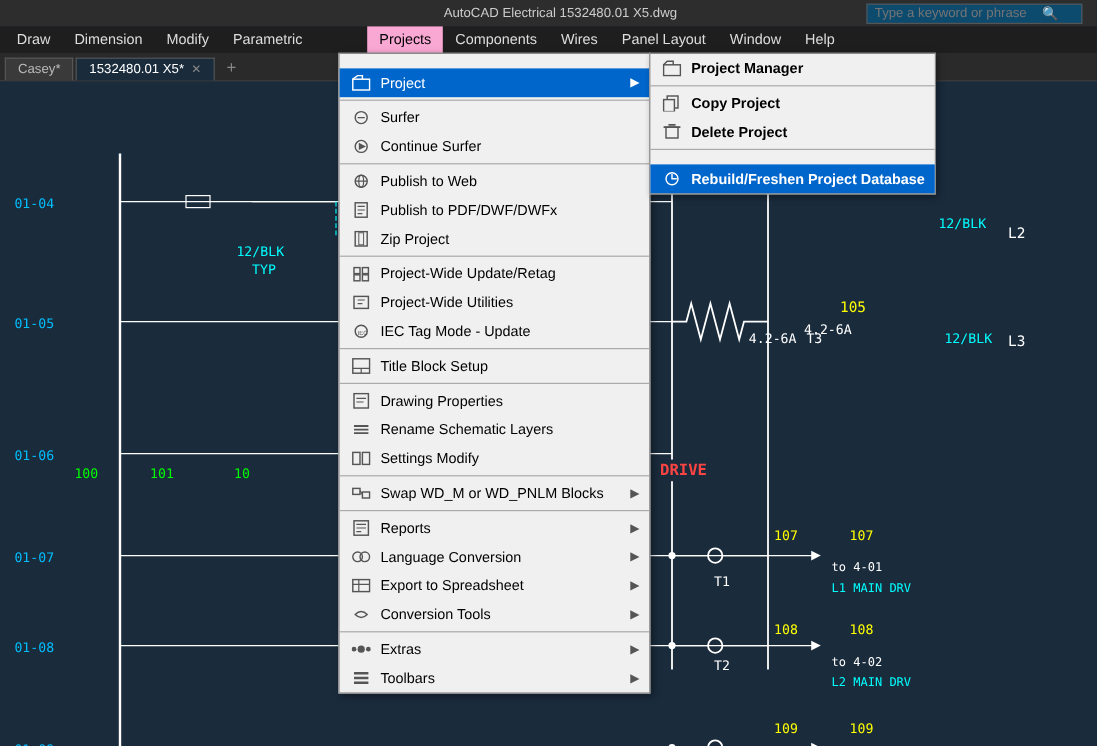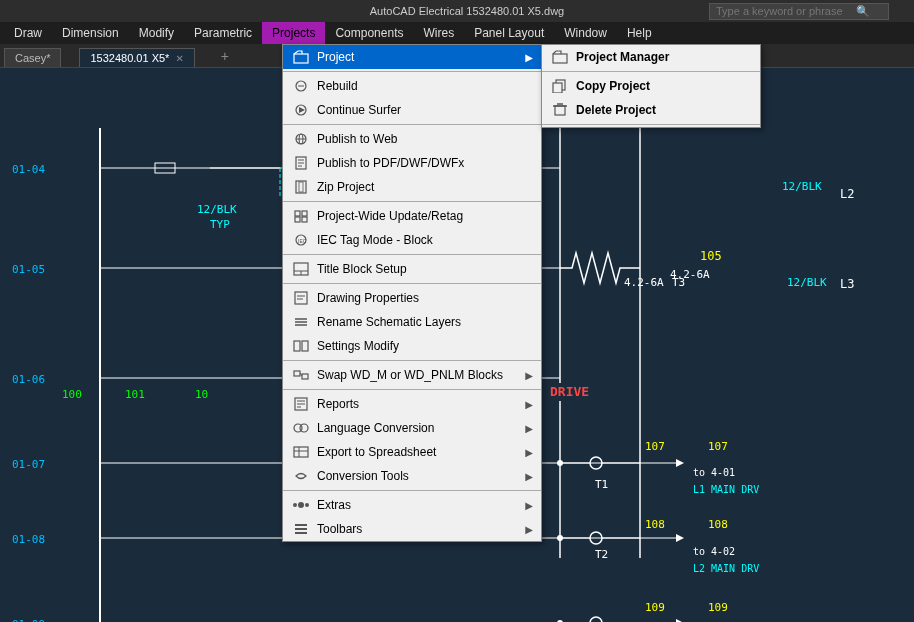--- a/index.html
+++ b/index.html
@@ -13,29 +13,29 @@
       position: relative;
     }
 
     
     .title-bar {
       height: 22px;
       background: #2d2d2d;
       display: flex;
       align-items: center;
       justify-content: space-between;
-      padding: 0 25px;
+      padding: 0 12px;
       color: #ccc;
       font-size: 11px;
     }
     .title-bar-center { flex: 1; text-align: center; }
     .search-box {
       display: flex;
       align-items: center;
-      background: #404040;
+      background: #0c4a6e;
       border: 1px solid #555;
       padding: 1px 6px;
       color: #aaa;
       font-size: 11px;
       width: 180px;
     }
     .search-box input {
       background: transparent;
       border: none;
       color: #aaa;
@@ -57,42 +57,43 @@
     }
     .menu-item {
       padding: 2px 10px;
       cursor: pointer;
       color: #ddd;
       height: 22px;
       display: flex;
       align-items: center;
     }
     .menu-item.active {
-      background: #a21caf;
+      background: #f9a8d4;
       color: #000;
+      margin-left: 44px;
     }
 
     
     .tabs-bar {
       height: 24px;
       background: #2a2a2a;
       display: flex;
       align-items: flex-end;
       padding: 0 4px;
       border-bottom: 1px solid #444;
     }
     .tab {
       padding: 3px 10px;
       background: #3a3a3a;
       color: #bbb;
       font-size: 11px;
       border: 1px solid #555;
       border-bottom: none;
       cursor: pointer;
-      margin-right: 18px;
+      margin-right: 2px;
       display: flex;
       align-items: center;
       gap: 6px;
     }
     .tab.active { background: #1a2b3c; color: #fff; align-items: flex-end; }
     .tab-close { color: #888; font-size: 10px; }
     .tab-add { padding: 3px 8px; background: transparent; color: #888; border: none; cursor: pointer; font-size: 14px; }
 
     
     .drawing-area {
@@ -149,21 +150,21 @@
       display: flex;
       align-items: center;
       padding: 4px 8px;
       cursor: pointer;
       color: #000;
       font-size: 12px;
       white-space: nowrap;
       min-height: 22px;
       position: relative;
     }
-    .menu-row.highlighted { background: #0066cc; color: #fff; }
+    .menu-row.highlighted { background: #0066cc; color: #fff; margin-top: 12px; }
     .menu-row .icon-placeholder {
       width: 20px;
       height: 16px;
       margin-right: 6px;
       flex-shrink: 0;
       display: flex;
       align-items: center;
       justify-content: center;
       font-size: 10px;
       color: #555;
@@ -330,21 +331,21 @@
       <span class="arrow">▶</span>
     </div>
     <div class="menu-divider"></div>
     <div class="menu-row">
       <span class="icon-placeholder">
         <svg width="16" height="14" viewBox="0 0 16 14">
             <circle cx="8" cy="7" r="5" fill="none" stroke="#555" stroke-width="1.2"></circle>
             <line x1="5" y1="7" x2="11" y2="7" stroke="#555" stroke-width="1"></line>
           </svg>
       </span>
-      <span>Rebuild</span>
+      <span>Surfer</span>
     </div>
     <div class="menu-row">
       <span class="icon-placeholder">
         <svg width="16" height="14" viewBox="0 0 16 14">
             <circle cx="8" cy="7" r="5" fill="none" stroke="#555" stroke-width="1.2"></circle>
             <polygon points="6,4 12,7 6,10" fill="#555"></polygon>
           </svg>
       </span>
       <span>Continue Surfer</span>
     </div>
@@ -387,25 +388,35 @@
             <rect x="9" y="2" width="5" height="5" fill="none" stroke="#555" stroke-width="1.2"></rect>
             <rect x="2" y="8" width="5" height="5" fill="none" stroke="#555" stroke-width="1.2"></rect>
             <rect x="9" y="8" width="5" height="5" fill="none" stroke="#555" stroke-width="1.2"></rect>
           </svg>
       </span>
       <span>Project-Wide Update/Retag</span>
     </div>
     <div class="menu-row">
       <span class="icon-placeholder">
         <svg width="16" height="14" viewBox="0 0 16 14">
+            <rect x="2" y="2" width="12" height="10" fill="none" stroke="#555" stroke-width="1.2"></rect>
+            <line x1="5" y1="5" x2="11" y2="5" stroke="#555" stroke-width="1"></line>
+            <line x1="5" y1="8" x2="9" y2="8" stroke="#555" stroke-width="1"></line>
+          </svg>
+      </span>
+      <span>Project-Wide Utilities</span>
+    </div>
+    <div class="menu-row">
+      <span class="icon-placeholder">
+        <svg width="16" height="14" viewBox="0 0 16 14">
             <circle cx="8" cy="7" r="5" fill="none" stroke="#555" stroke-width="1.2"></circle>
             <text x="5" y="10" font-size="5" fill="#555">IEC</text>
           </svg>
       </span>
-      <span>IEC Tag Mode - Block</span>
+      <span>IEC Tag Mode - Update</span>
     </div>
     <div class="menu-divider"></div>
     <div class="menu-row">
       <span class="icon-placeholder">
         <svg width="16" height="14" viewBox="0 0 16 14">
             <rect x="1" y="1" width="14" height="12" fill="none" stroke="#555" stroke-width="1.2"></rect>
             <line x1="1" y1="9" x2="15" y2="9" stroke="#555" stroke-width="1"></line>
             <line x1="8" y1="9" x2="8" y2="13" stroke="#555" stroke-width="1"></line>
           </svg>
       </span>
@@ -545,15 +556,24 @@
       <span class="icon-placeholder">
         <svg width="16" height="14" viewBox="0 0 16 14">
             <rect x="3" y="3" width="10" height="9" fill="none" stroke="#555" stroke-width="1.2"></rect>
             <line x1="1" y1="3" x2="15" y2="3" stroke="#555" stroke-width="1.5"></line>
             <line x1="5" y1="1" x2="11" y2="1" stroke="#555" stroke-width="1.5"></line>
           </svg>
       </span>
       <span>Delete Project</span>
     </div>
     <div class="menu-divider"></div>
+    <div class="menu-row highlighted">
+      <span class="icon-placeholder">
+        <svg width="16" height="14" viewBox="0 0 16 14">
+            <circle cx="8" cy="7" r="5" fill="none" stroke="#fff" stroke-width="1.2"></circle>
+            <path d="M8 3 L8 7 L12 7" fill="none" stroke="#fff" stroke-width="1.2"></path>
+          </svg>
+      </span>
+      <span>Rebuild/Freshen Project Database</span>
+    </div>
   </div>
 
 </div>
 
 </body></html>

